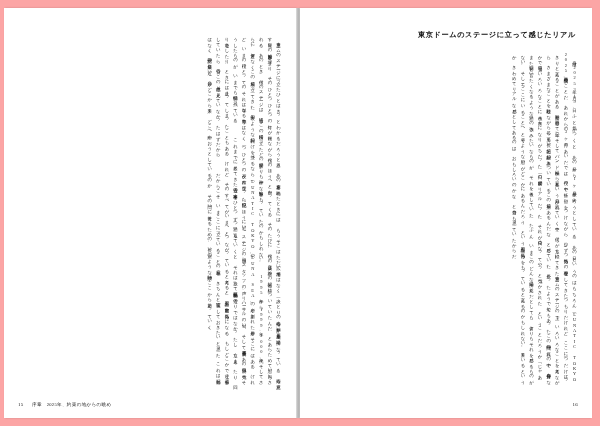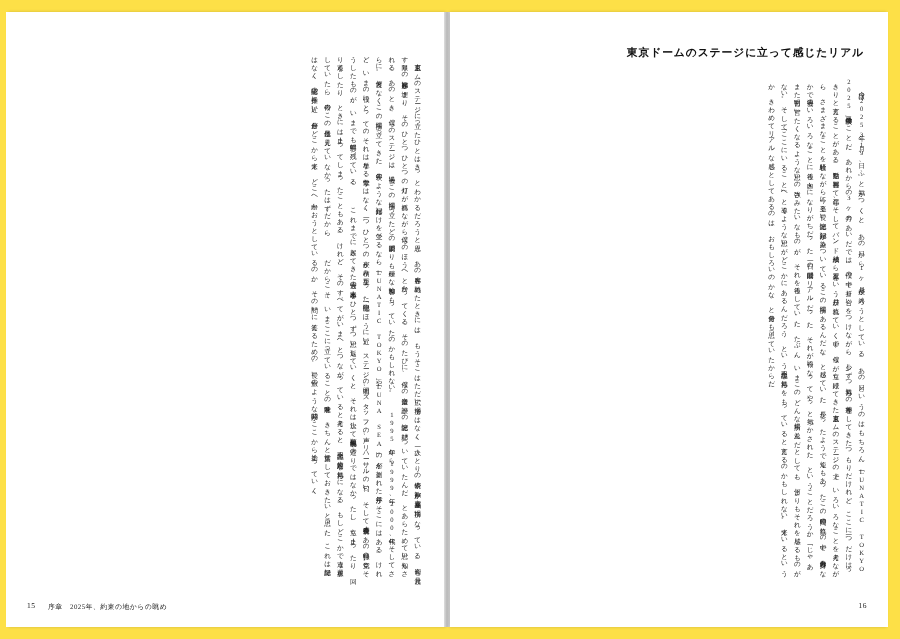--- a/index.html
+++ b/index.html
@@ -11,21 +11,21 @@
     width: 600px;
     height: 426px;
     overflow: hidden;
     font-family: "Liberation Serif", serif;
   }
   .spread {
     position: absolute;
     left: 0; top: 0;
     width: 600px;
     height: 426px;
-    background: #fde047;
+    background: #fca5a5;
     text-decoration: underline;
   }
   .page {
     position: absolute;
     top: 8px;
     width: 292px;
     height: 410px;
     background: #ffffff;
     box-sizing: border-box;
   }

